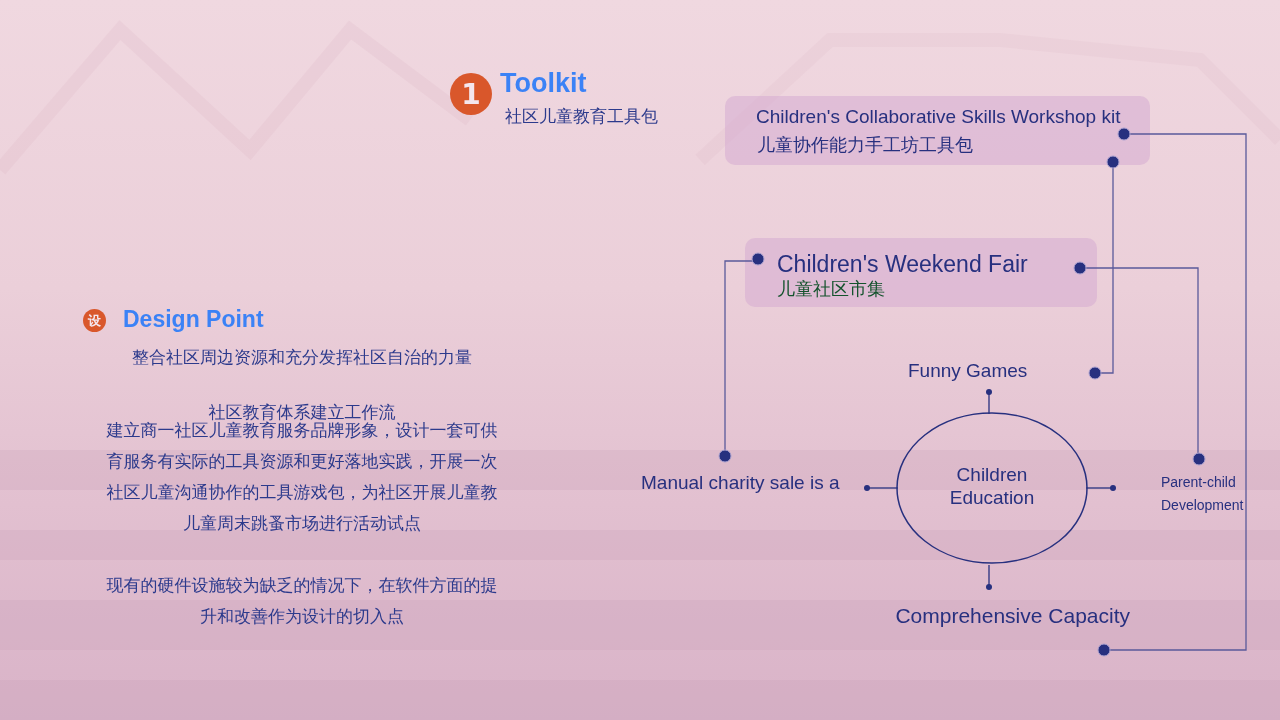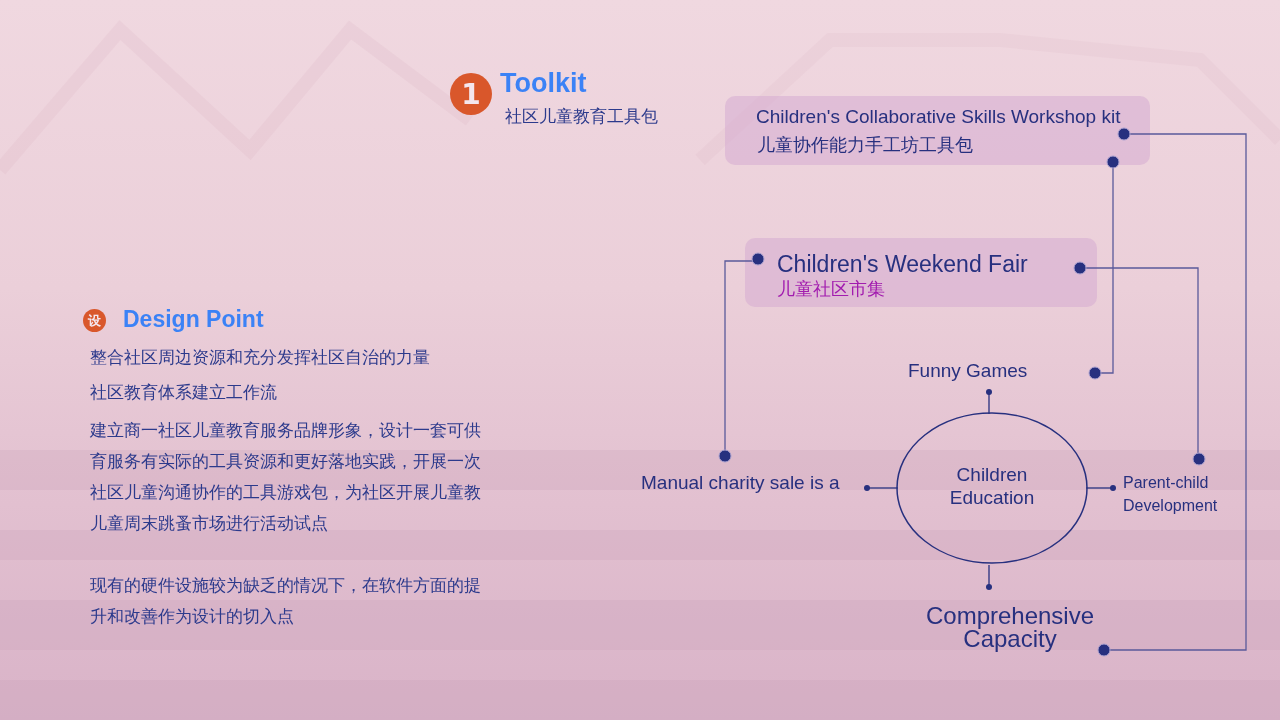--- a/index.html
+++ b/index.html
@@ -9,21 +9,21 @@
   .bg{position:absolute;inset:0;pointer-events:none;}
   .roof{position:absolute;opacity:.35;}
   .stripe{position:absolute;left:0;right:0;background:rgba(200,160,185,.25);}
   .circle-badge{position:absolute;border-radius:50%;background:#d9572b;color:#f4e6ee;
     display:flex;align-items:center;justify-content:center;font-weight:bold;}
   .title-en{position:absolute;color:#3b82f6;font-weight:bold;font-family:"Liberation Sans",sans-serif;}
   .cn{color:#2c3a8c;position:absolute;white-space:nowrap;}
   .box{position:absolute;background:rgba(214,172,210,.55);border-radius:10px;}
   .navy{color:#27307f;position:absolute;font-family:"Liberation Sans",sans-serif;}
   svg.lines{position:absolute;left:0;top:0;}
-  .para{position:absolute;left:90px;color:#2c3a8c;font-size:17px;line-height:31px;width:440px;}
+  .para{position:absolute;left:82px;color:#2c3a8c;font-size:17px;line-height:31px;width:440px;text-align:center;}
 </style>
 </head>
 <body>
 
 <div class="bg">
   <svg class="roof" width="1280" height="720">
     <polyline points="0,170 120,30 250,150 350,30 470,120" fill="none" stroke="#d8aebd" stroke-width="14" opacity=".5"></polyline>
     <polyline points="700,160 830,40 1000,40 1200,60 1280,140" fill="none" stroke="#d8aebd" stroke-width="14" opacity=".4"></polyline>
   </svg>
   <div class="stripe" style="top:450px;height:40px;"></div>
@@ -34,40 +34,40 @@
 
 <div class="circle-badge" style="left:450px;top:73px;width:42px;height:42px;font-size:28px;">1</div>
 <div class="title-en" style="left:500px;top:68px;font-size:27px;">Toolkit</div>
 <div class="cn" style="left:505px;top:105px;font-size:17px;">社区儿童教育工具包</div>
 
 <div class="circle-badge" style="left:83px;top:309px;width:23px;height:23px;font-size:13px;">设</div>
 <div class="title-en" style="left:123px;top:306px;font-size:23px;">Design Point</div>
 
 <div class="para" style="top:342px;">
   <div style="height:35px;">整合社区周边资源和充分发挥社区自治的力量</div>
-  <div style="height:35px;">社区教育体系建立工作流</div>
+  <div style="height:35px;margin-top:20px;">社区教育体系建立工作流</div>
 </div>
 <div class="para" style="top:415px;">
   <div>建立商一社区儿童教育服务品牌形象，设计一套可供</div>
   <div>育服务有实际的工具资源和更好落地实践，开展一次</div>
   <div>社区儿童沟通协作的工具游戏包，为社区开展儿童教</div>
   <div>儿童周末跳蚤市场进行活动试点</div>
 </div>
 <div class="para" style="top:570px;">
   <div>现有的硬件设施较为缺乏的情况下，在软件方面的提</div>
   <div>升和改善作为设计的切入点</div>
 </div>
 
 <div class="box" style="left:725px;top:96px;width:425px;height:69px;"></div>
 <div class="navy" style="left:756px;top:106px;font-size:19px;">Children's Collaborative Skills Workshop kit</div>
 <div class="cn" style="left:757px;top:133px;font-size:18px;color:#27307f;">儿童协作能力手工坊工具包</div>
 
 <div class="box" style="left:745px;top:238px;width:352px;height:69px;"></div>
 <div class="navy" style="left:777px;top:251px;font-size:23px;">Children's Weekend Fair</div>
-<div class="cn" style="left:777px;top:277px;font-size:18px;color:#a21caf;">儿童社区市集</div>
+<div class="cn" style="left:777px;top:277px;font-size:18px;color:#14532d;">儿童社区市集</div>
 
 <svg class="lines" width="1280" height="720">
   <g stroke="#5a5a9a" stroke-width="1.3" fill="none">
     <polyline points="1124,134 1246,134 1246,650 1104,650"></polyline>
     <polyline points="1113,162 1113,373 1095,373"></polyline>
     <polyline points="1080,268 1198,268 1198,459"></polyline>
     <polyline points="758,261 725,261 725,457"></polyline>
     <line x1="989" y1="392" x2="989" y2="414" stroke="#27307f"></line>
     <line x1="989" y1="565" x2="989" y2="585" stroke="#27307f"></line>
     <line x1="867" y1="488" x2="898" y2="488" stroke="#27307f"></line>
@@ -96,20 +96,20 @@
 
 <div class="navy" style="left:932px;top:463px;width:120px;text-align:center;font-size:19px;line-height:23px;">
   <div>Children</div>
   <div>Education</div>
 </div>
 
 <div class="navy" style="left:641px;top:471px;font-size:19px;line-height:23px;">
   <div>Manual charity sale is a</div>
 </div>
 
-<div class="navy" style="left:1123px;top:471px;font-size:16px;line-height:23px;">
+<div class="navy" style="left:1161px;top:471px;font-size:14px;line-height:23px;">
   <div>Parent-child</div>
   <div>Development</div>
 </div>
 
-<div class="navy" style="left:890px;top:604px;width:240px;text-align:center;font-size:24px;line-height:23px;">
+<div class="navy" style="left:890px;top:604px;width:240px;text-align:right;font-size:21px;line-height:23px;">
   <div>Comprehensive Capacity</div>
 </div>
 
 </body></html>

